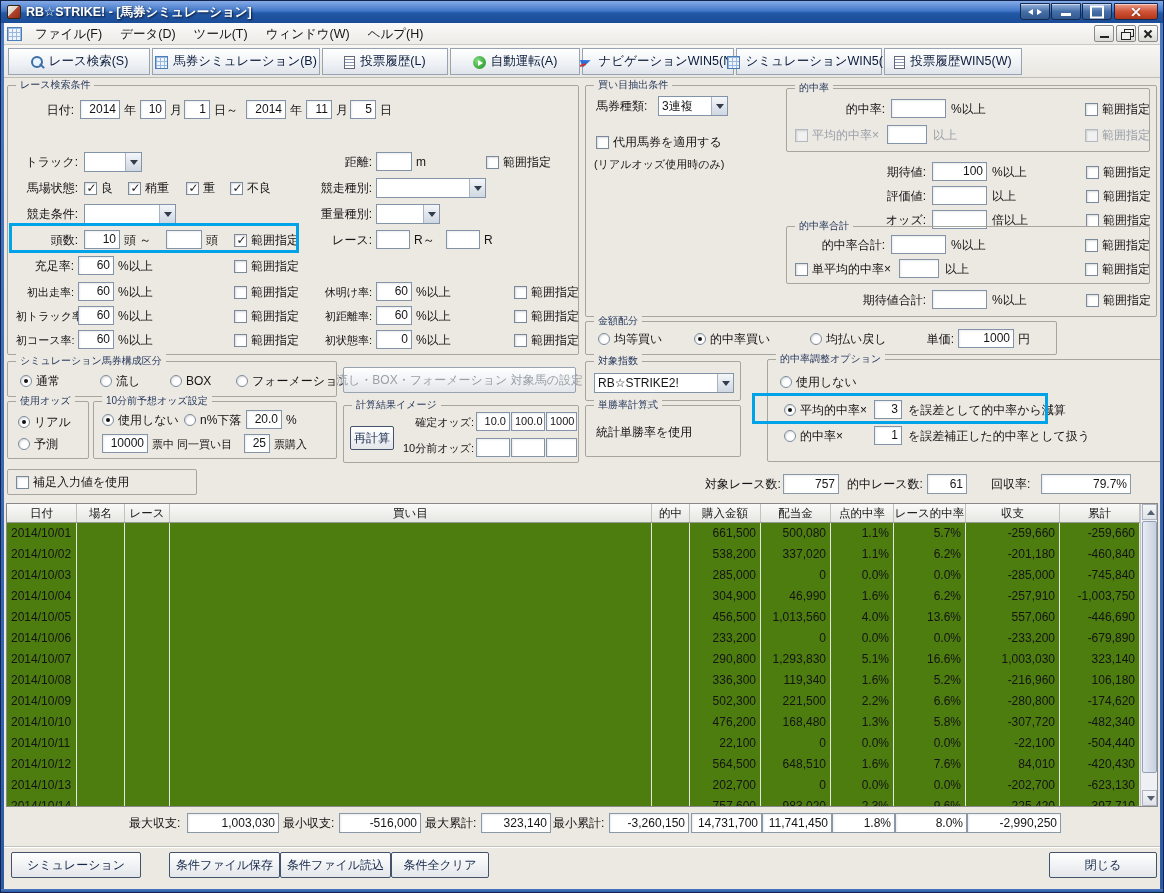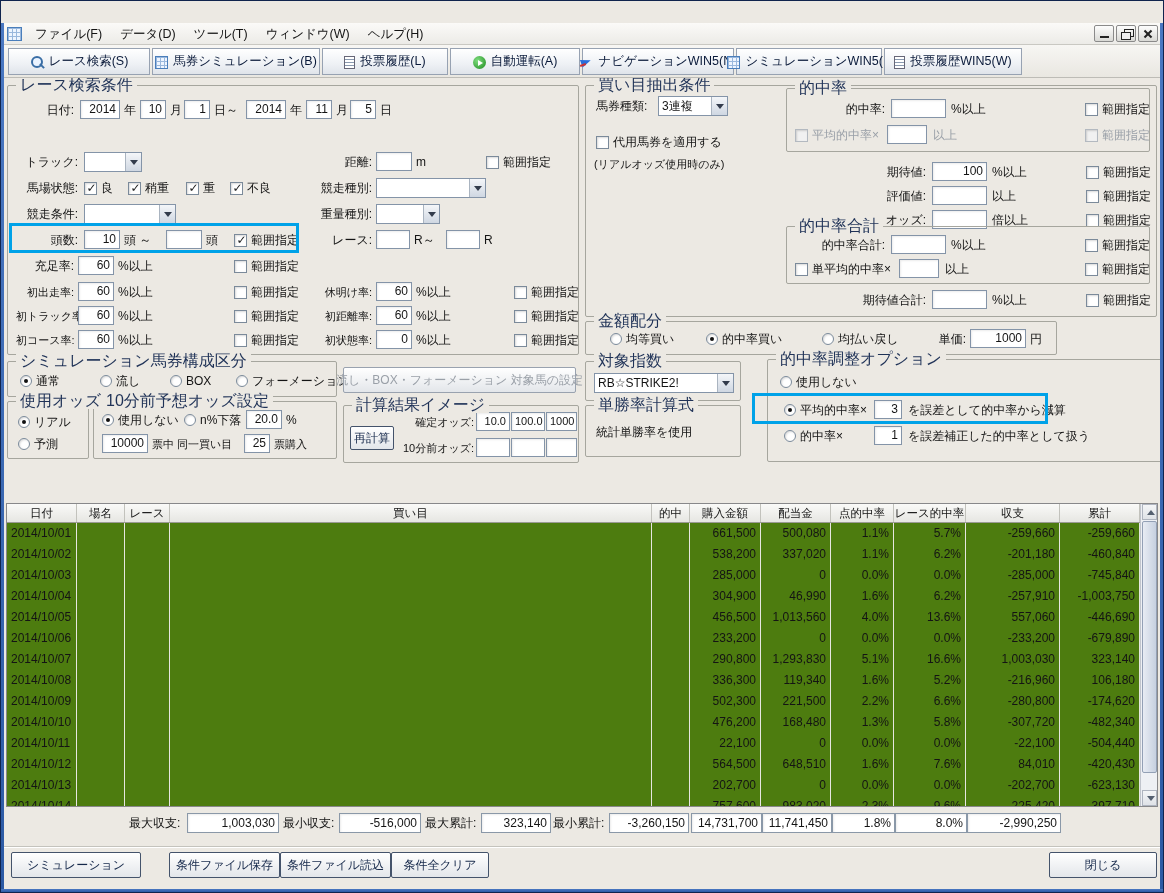--- a/index.html
+++ b/index.html
@@ -45,21 +45,21 @@
 .ic-search::before{content:"";position:absolute;left:1px;top:1px;width:8px;height:8px;border:2px solid #3a6ea5;border-radius:50%;background:#eaf3ff;}
 .ic-search::after{content:"";position:absolute;left:9px;top:10px;width:6px;height:2px;background:#3a6ea5;transform:rotate(45deg);}
 .ic-grid{border:1px solid #4a7ebb;background-color:#eef5ff;background-image:linear-gradient(#9ab8dd 1px,transparent 1px),linear-gradient(90deg,#9ab8dd 1px,transparent 1px);background-size:4px 4px;width:13px;height:13px;margin-top:1px;}
 .ic-doc{width:11px;height:13px;border:1px solid #667;background-color:#fff;background-image:repeating-linear-gradient(to bottom,#fff 0,#fff 2px,#8a9ab0 2px,#8a9ab0 3px);margin-top:1px;}
 .ic-play{width:13px;height:13px;border-radius:50%;background:radial-gradient(circle at 35% 35%,#7fdd7f,#1d8a1d);margin-top:1px;}
 .ic-play::after{content:"";position:absolute;left:5px;top:4px;border-left:5px solid #fff;border-top:3px solid transparent;border-bottom:3px solid transparent;}
 .ic-nav::before{content:"";position:absolute;left:1px;top:3px;border-left:10px solid #2a6edb;border-top:4px solid transparent;border-bottom:4px solid transparent;transform:rotate(-20deg);}
 .ic-nav::after{content:"";position:absolute;left:0;top:9px;width:6px;height:2px;background:#c33;transform:rotate(-20deg);}
 
 .grp{position:absolute;border:1px solid #a6a69e;border-radius:2px;}
-.lgd{position:absolute;top:-9px;left:8px;background:#ece9e3;padding:0 4px;font-size:16px;line-height:16px;color:#1f3257;white-space:nowrap;z-index:2;}
+.lgd{position:absolute;top:-9px;left:8px;background:#ece9e3;padding:0 4px;font-size:10px;line-height:16px;color:#1f3257;white-space:nowrap;z-index:2;}
 .row{position:absolute;height:20px;}
 .f{position:absolute;top:0;height:20px;line-height:20px;font-size:12px;white-space:nowrap;}
 .r{text-align:right;}
 .sm{font-size:11px;}
 .inp{border:1px solid #8494a8;background:#fff;height:19px;line-height:17px;padding:0 3px;box-shadow:inset 1px 1px 2px rgba(0,0,0,.08);}
 .num{text-align:right;}
 .dd{display:inline-flex;height:20px;border:1px solid #8494a8;background:#fff;align-items:stretch;}
 .ddval{flex:1;padding:0 3px;font-size:12px;line-height:18px;overflow:hidden;white-space:nowrap;}
 .ddbtn{width:16px;flex:none;background:linear-gradient(#f4f6f9,#cfd7e2);border-left:1px solid #aab4c0;display:flex;align-items:center;justify-content:center;}
 .ddarr{width:0;height:0;border-left:4px solid transparent;border-right:4px solid transparent;border-top:5px solid #333c4c;}
@@ -95,20 +95,28 @@
 .sarr.down::after{top:5px;border-top:5px solid #556070;}
 .sthumb{position:absolute;left:1px;top:17px;width:15px;height:252px;border:1px solid #93a0b5;background:linear-gradient(90deg,#e8ecf3,#c6d0e0);border-radius:2px;}
 .slbl{position:absolute;height:20px;line-height:20px;font-size:12px;white-space:nowrap;}
 .sep{position:absolute;left:0;top:845px;width:100%;border-top:1px solid #c4c3bd;box-shadow:0 1px 0 #fff;}
 </style>
 </head>
 <body>
 
 <div id="win">
 
+  <div class="titlebar">
+    <span class="appicon"></span>
+    <span class="wtitle">RB☆STRIKE! - [馬券シミュレーション]</span>
+    <span class="capbtn switch"></span>
+    <span class="capbtn minb"></span>
+    <span class="capbtn maxb"></span>
+    <span class="capbtn closeb"></span>
+  </div>
 
   <div class="menubar">
     <span class="gridicon"></span>
     <span class="mitem">ファイル(F)</span>
     <span class="mitem">データ(D)</span>
     <span class="mitem">ツール(T)</span>
     <span class="mitem">ウィンドウ(W)</span>
     <span class="mitem">ヘルプ(H)</span>
     <span class="mdibtns">
       <span class="mdib mmin"></span>
@@ -417,21 +425,21 @@
       <span class="f" style="left:406px">%以上</span>
       <span class="f cg" style="left:500px">
           <span class="chk"></span>
           <span class="cl">範囲指定</span>
         </span>
     </div>
   </div>
 
   <div class="grp" style="left:584px;top:320px;width:472px;height:34px">
     <span class="lgd">金額配分</span>
-    <div class="row" style="left:12px;top:7px;width:100%">
+    <div class="row" style="left:0;top:7px;width:100%">
       <span class="f cg" style="left:12px">
           <span class="rad"></span>
           <span class="cl">均等買い</span>
         </span>
       <span class="f cg" style="left:108px">
           <span class="rad on"></span>
           <span class="cl">的中率買い</span>
         </span>
       <span class="f cg" style="left:224px">
           <span class="rad"></span>
@@ -560,22 +568,38 @@
     </div>
   </div>
 
   <div class="grp" style="left:584px;top:404px;width:156px;height:52px">
     <span class="lgd">単勝率計算式</span>
     <div class="row" style="left:0;top:16px;width:100%">
       <span class="f" style="left:10px">統計単勝率を使用</span>
     </div>
   </div>
 
-
-
+  <div class="grp" style="left:6px;top:468px;width:190px;height:26px">
+    <div class="row" style="left:0;top:2px;width:100%">
+      <span class="f cg" style="left:8px">
+          <span class="chk"></span>
+          <span class="cl">補足入力値を使用</span>
+        </span>
+    </div>
+  </div>
+
+
+  <div style="position:absolute;left:704px;top:473px;width:452px;height:20px">
+    <span class="slbl" style="left:0">対象レース数:</span>
+    <span class="obox" style="left:78px;width:56px">757</span>
+    <span class="slbl" style="left:142px">的中レース数:</span>
+    <span class="obox" style="left:222px;width:40px">61</span>
+    <span class="slbl" style="left:286px">回収率:</span>
+    <span class="obox" style="left:336px;width:90px">79.7%</span>
+  </div>
 
   <div class="tablebox">
     <div class="thead">
       <span class="th w0">日付</span>
       <span class="th w1">場名</span>
       <span class="th w2">レース</span>
       <span class="th w3">買い目</span>
       <span class="th w4">的中</span>
       <span class="th w5">購入金額</span>
       <span class="th w6">配当金</span>

